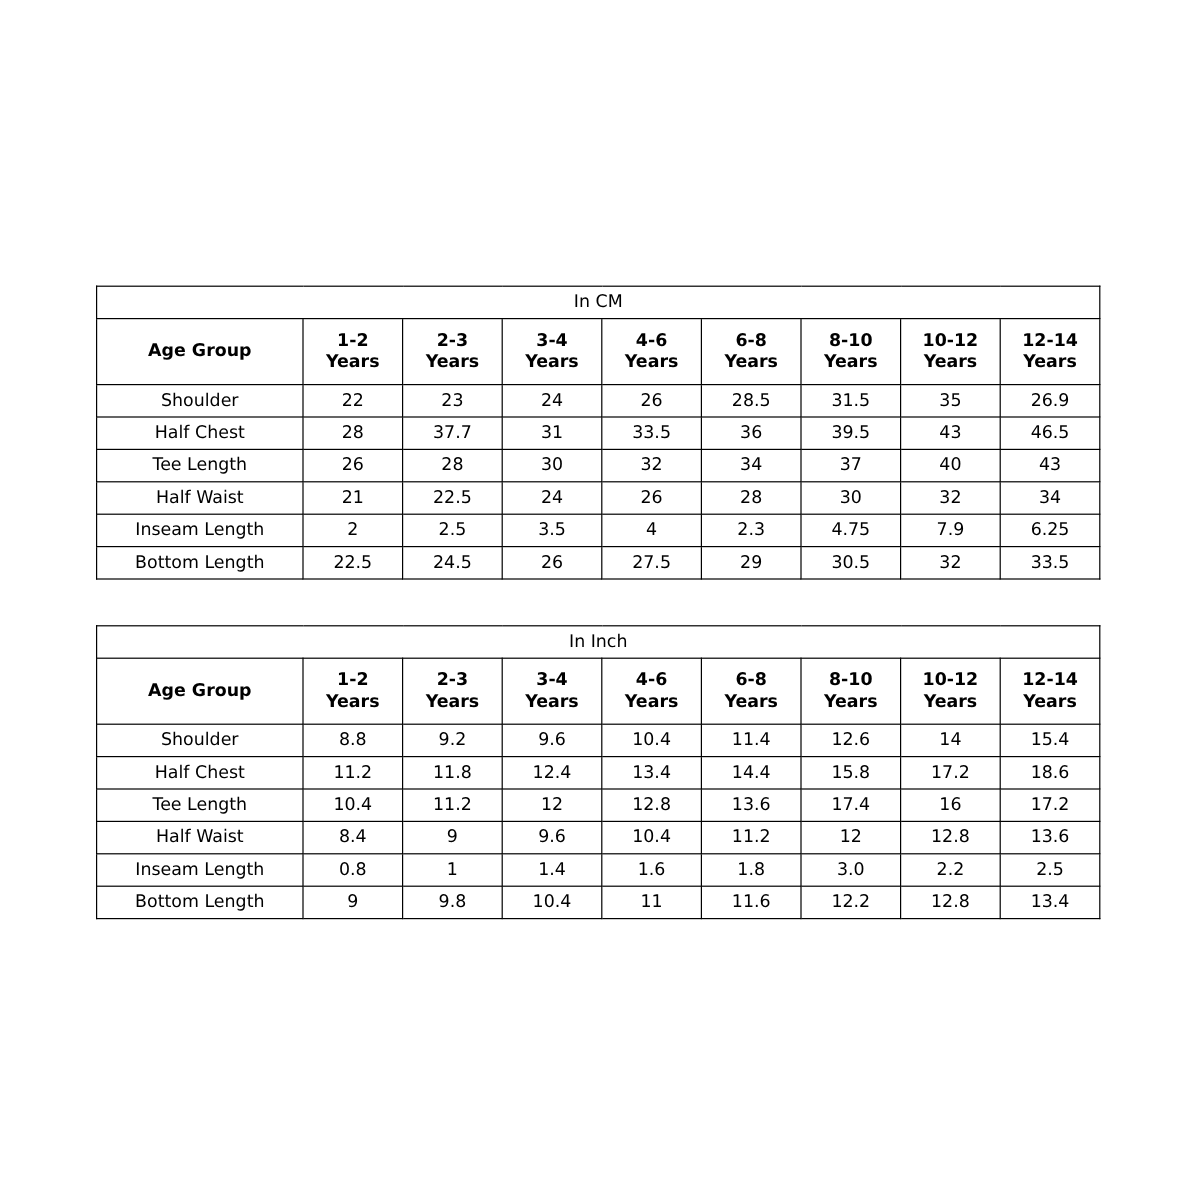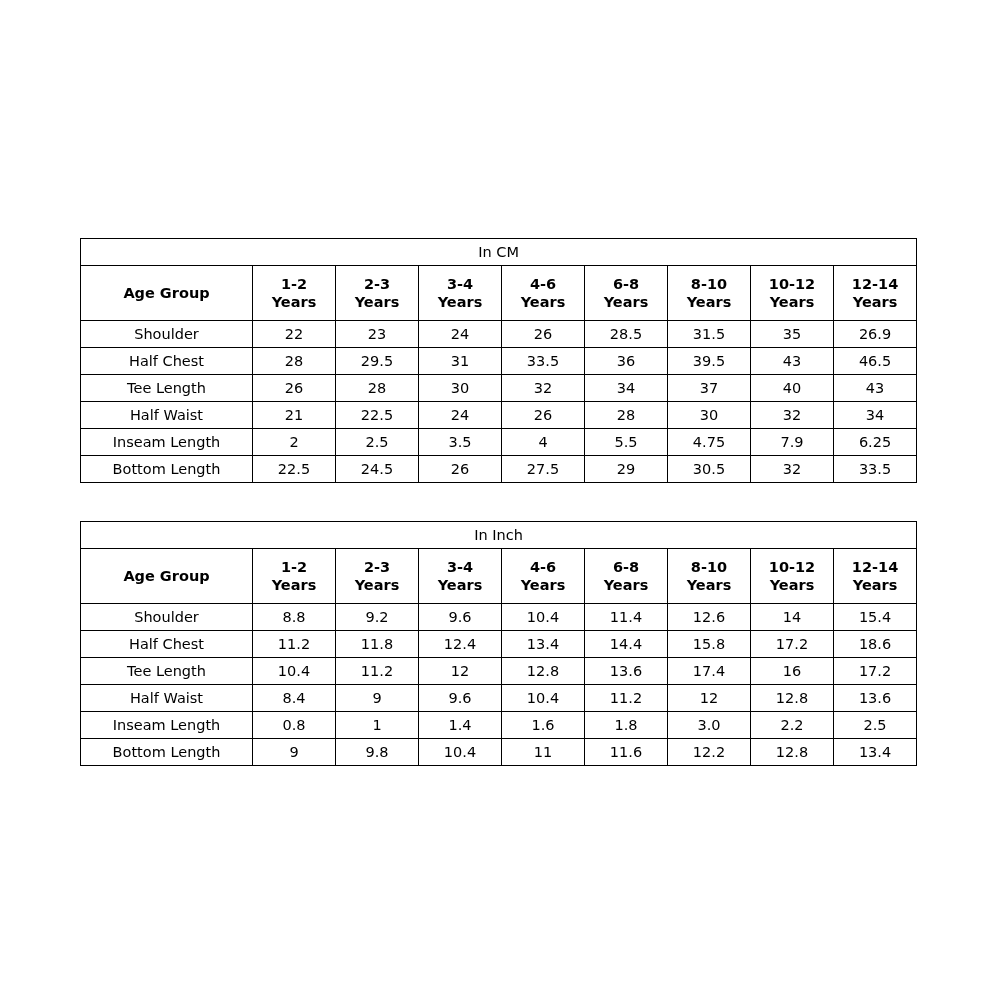--- a/index.html
+++ b/index.html
@@ -138,21 +138,21 @@
         <td>24</td>
         <td>26</td>
         <td>28.5</td>
         <td>31.5</td>
         <td>35</td>
         <td>26.9</td>
       </tr>
       <tr>
         <td class="row-label">Half Chest</td>
         <td>28</td>
-        <td>29.5</td>
+        <td>37.7</td>
         <td>31</td>
         <td>33.5</td>
         <td>36</td>
         <td>39.5</td>
         <td>43</td>
         <td>46.5</td>
       </tr>
       <tr>
         <td class="row-label">Tee Length</td>
         <td>26</td>
@@ -174,21 +174,21 @@
         <td>30</td>
         <td>32</td>
         <td>34</td>
       </tr>
       <tr>
         <td class="row-label">Inseam Length</td>
         <td>2</td>
         <td>2.5</td>
         <td>3.5</td>
         <td>4</td>
-        <td>5.5</td>
+        <td>2.3</td>
         <td>4.75</td>
         <td>7.9</td>
         <td>6.25</td>
       </tr>
       <tr>
         <td class="row-label">Bottom Length</td>
         <td>22.5</td>
         <td>24.5</td>
         <td>26</td>
         <td>27.5</td>

